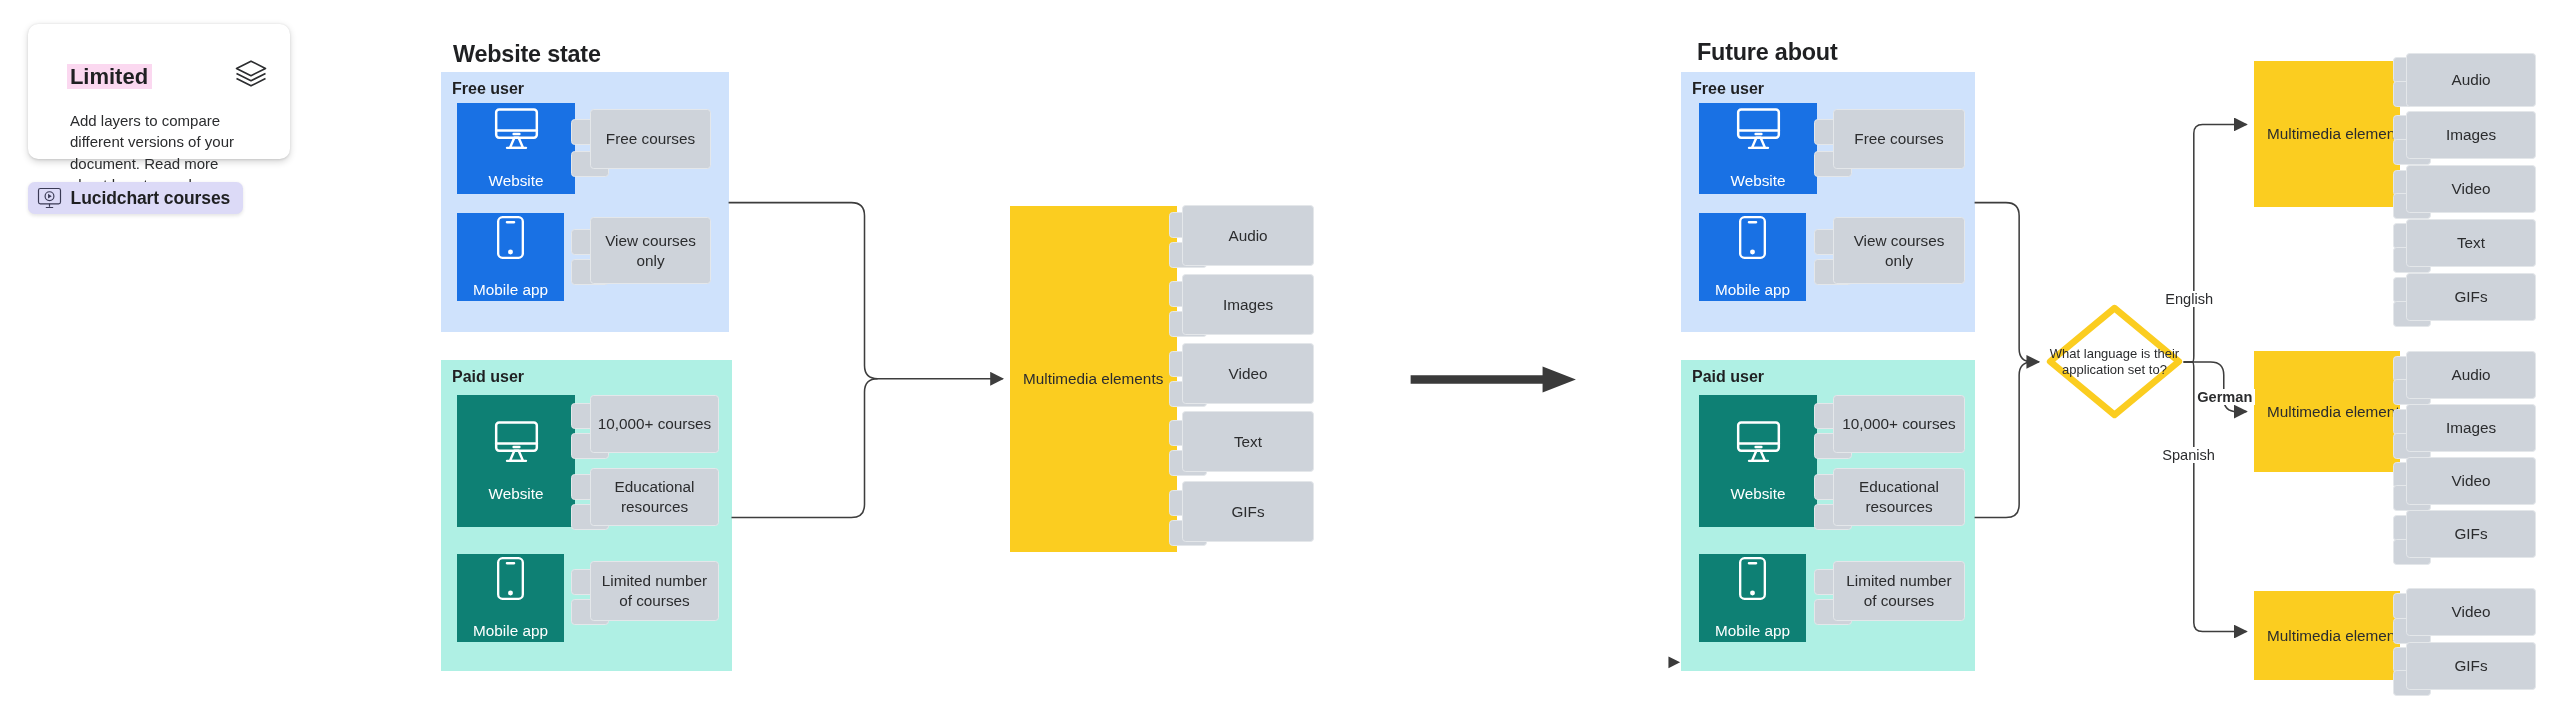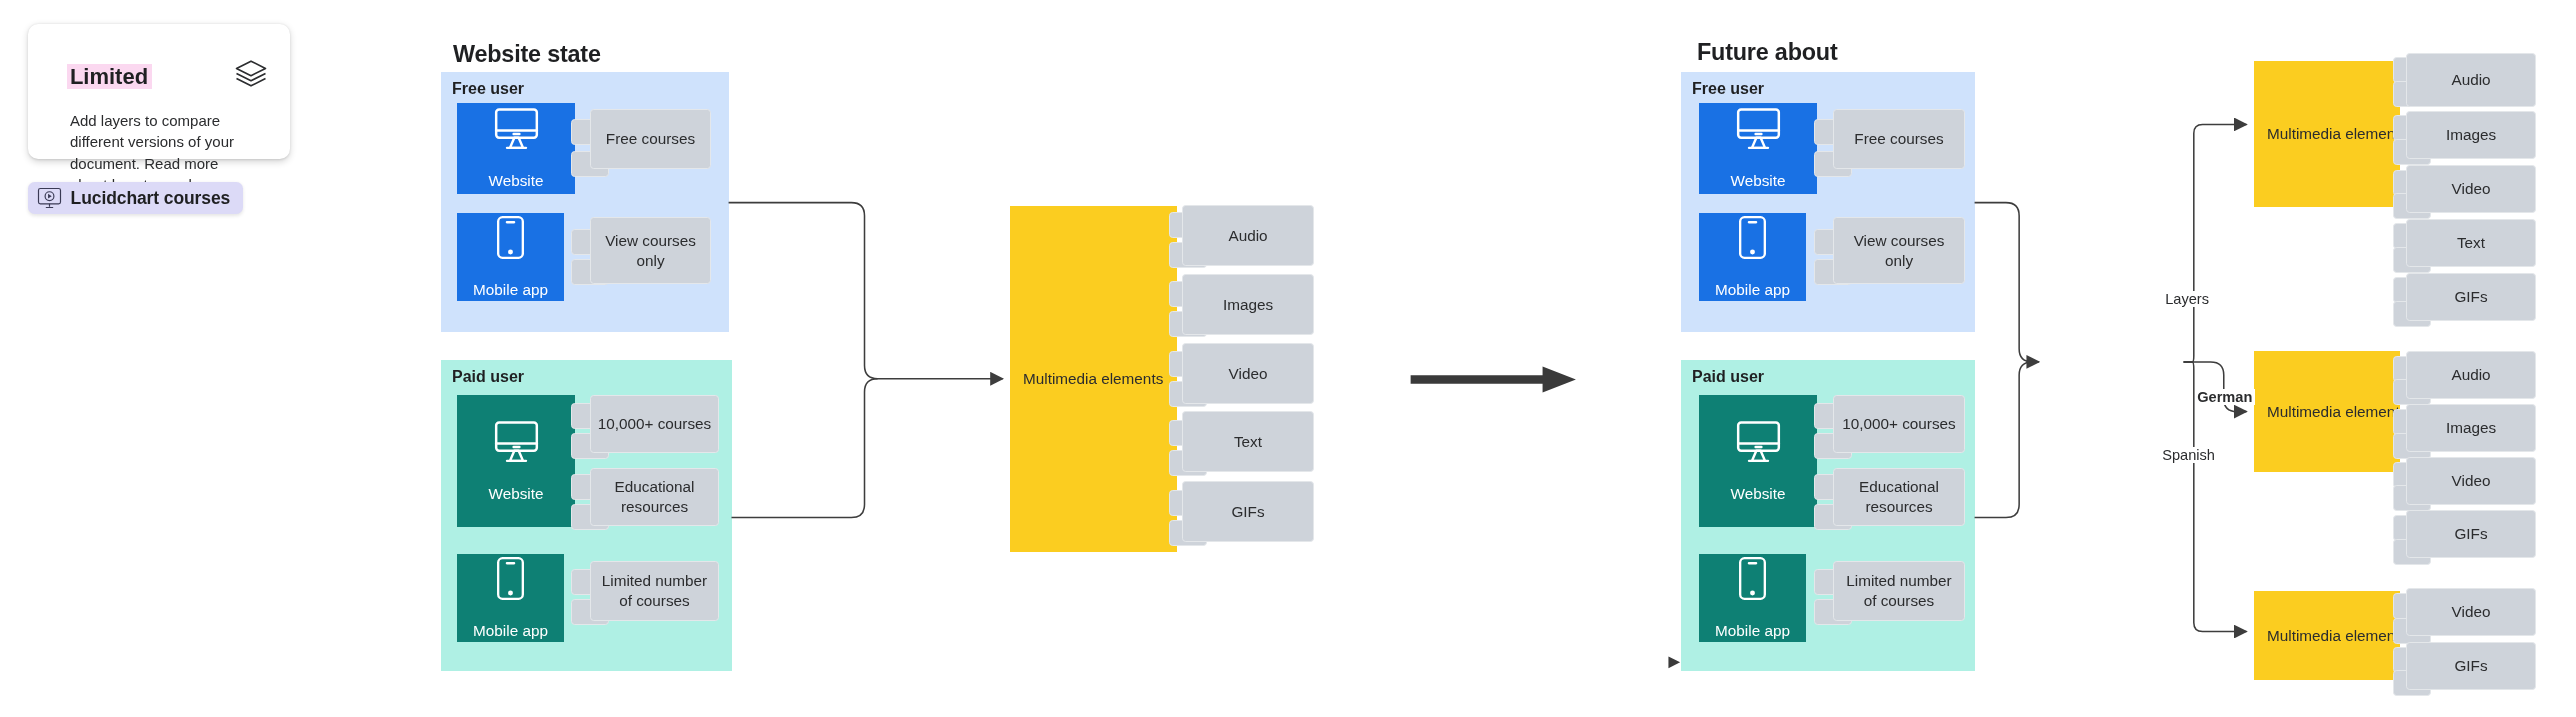--- a/index.html
+++ b/index.html
@@ -283,20 +283,26 @@
       <rect x="3" y="3" width="34" height="56" rx="6"></rect>
       <path d="M15 10h10" stroke-linecap="round"></path>
       <circle cx="20" cy="51" r="1.8" fill="#fff"></circle>
     </svg>
     <span class="device-label">Mobile app</span>
   </div>
   <div class="tab" style="left:1814px; top:569px;"></div>
   <div class="tab" style="left:1814px; top:599px;"></div>
   <div class="note" style="left:1833px; top:561px; width:132px; height:60px;">Limited number of courses</div>
 
+  <div class="diamond-wrap" style="left:2045px; top:303px; width:139px; height:117px;">
+    <svg width="139" height="117" viewBox="0 0 190 160" fill="none">
+      <path d="M95 7 183 80 95 153 7 80Z" stroke="#fbcd20" stroke-width="9" stroke-linejoin="round" fill="#ffffff"></path>
+    </svg>
+    <div class="diamond-text">What language is their application set to?</div>
+  </div>
 
   <div class="yellow-box" style="left:2254px; top:61px; width:146px; height:146px;">
     <span class="yellow-label">Multimedia elements</span>
   </div>
   <div class="tab" style="left:2393px; top:57px;"></div>
   <div class="tab" style="left:2393px; top:81px;"></div>
   <div class="note" style="left:2406px; top:53px; width:130px; height:54px;">Audio</div>
   <div class="tab" style="left:2393px; top:115px;"></div>
   <div class="tab" style="left:2393px; top:139px;"></div>
   <div class="note" style="left:2406px; top:111px; width:130px; height:48px;">Images</div>
@@ -357,18 +363,18 @@
       <path d="M2702 708 H2745 Q2763 708 2763 690 V513 Q2763 495 2781 495"></path>
 
       <path d="M2988 495 H3000 Q3002 495 3002 487 V182 Q3002 170 3014 170 H3074" marker-end="url(#ah)"></path>
 
       <path d="M2988 495 H3025 Q3043 495 3043 513 V545 Q3043 563 3061 563 H3074" marker-end="url(#ah)"></path>
 
       <path d="M2988 495 H3000 Q3002 495 3002 505 V852 Q3002 864 3014 864 H3074" marker-end="url(#ah)"></path>
     </g>
   </svg>
 
-  <div class="edge-label" style="left:2163px; top:291px;">Layers</div>
+  <div class="edge-label" style="left:2163px; top:291px;">English</div>
   <div class="edge-label" style="left:2195px; top:389px;font-weight:bold;">German</div>
   <div class="edge-label" style="left:2160px; top:447px;">Spanish</div>
 
 </div>
 
 
 </body></html>

